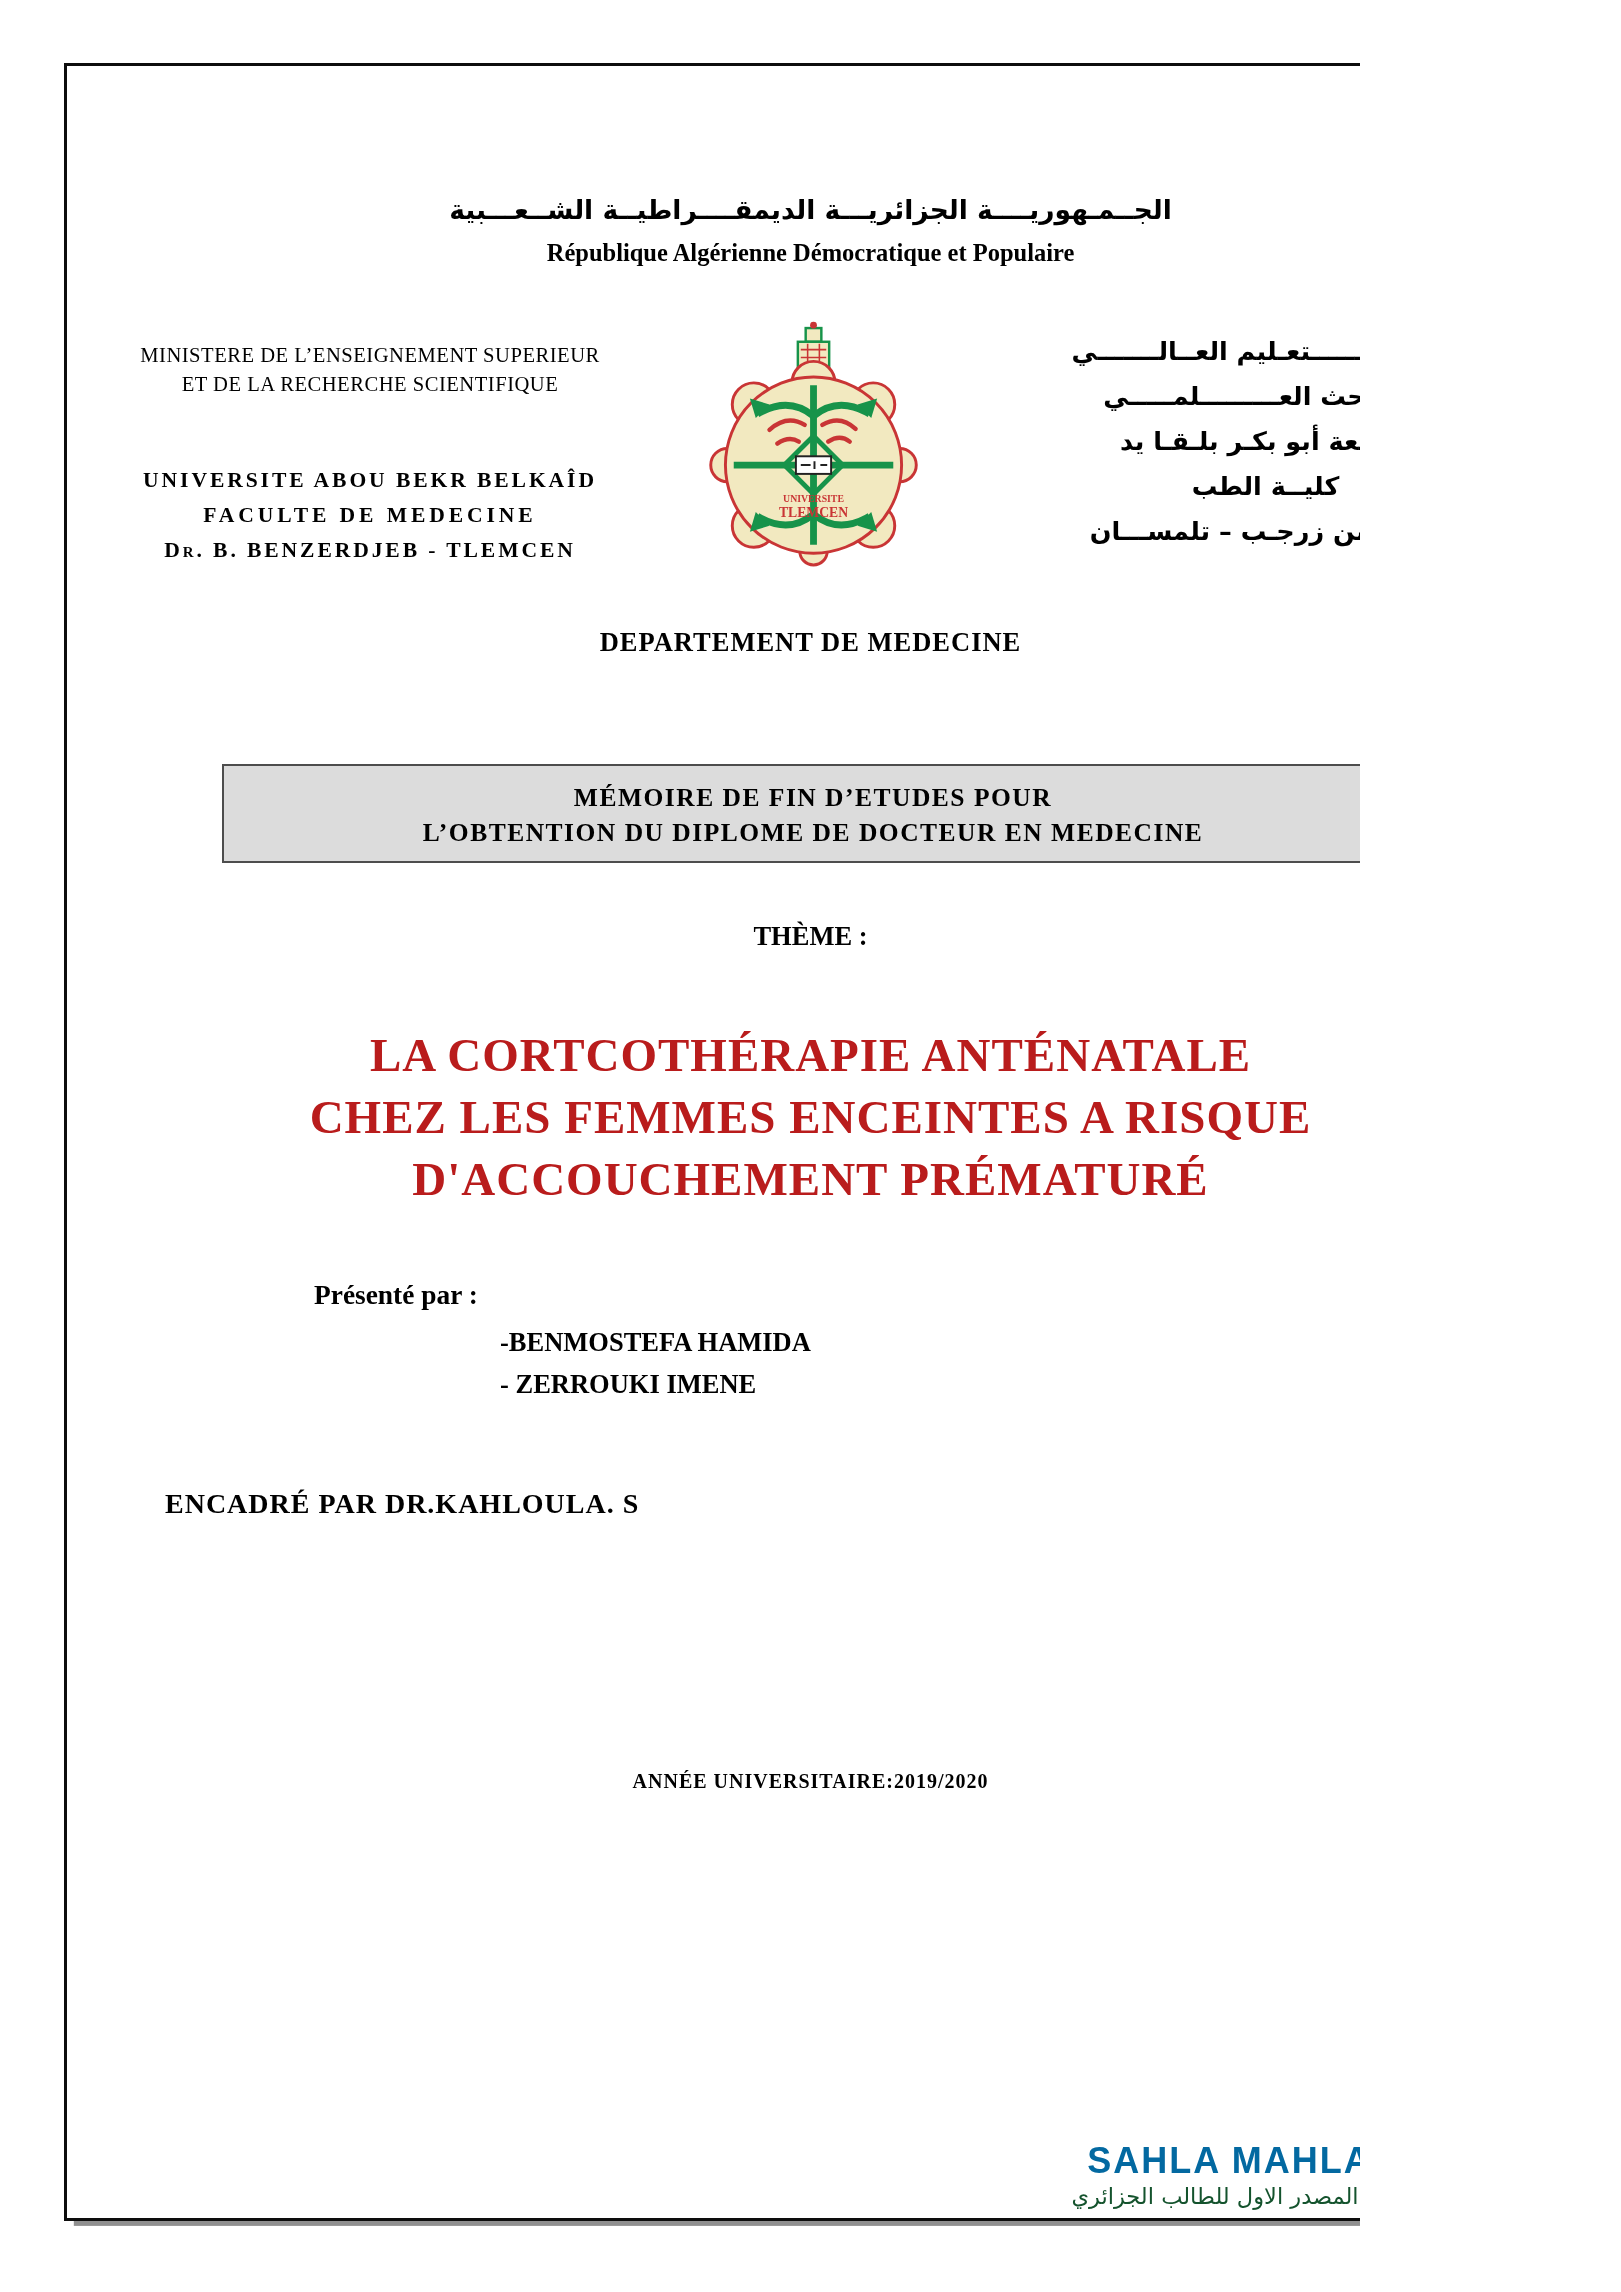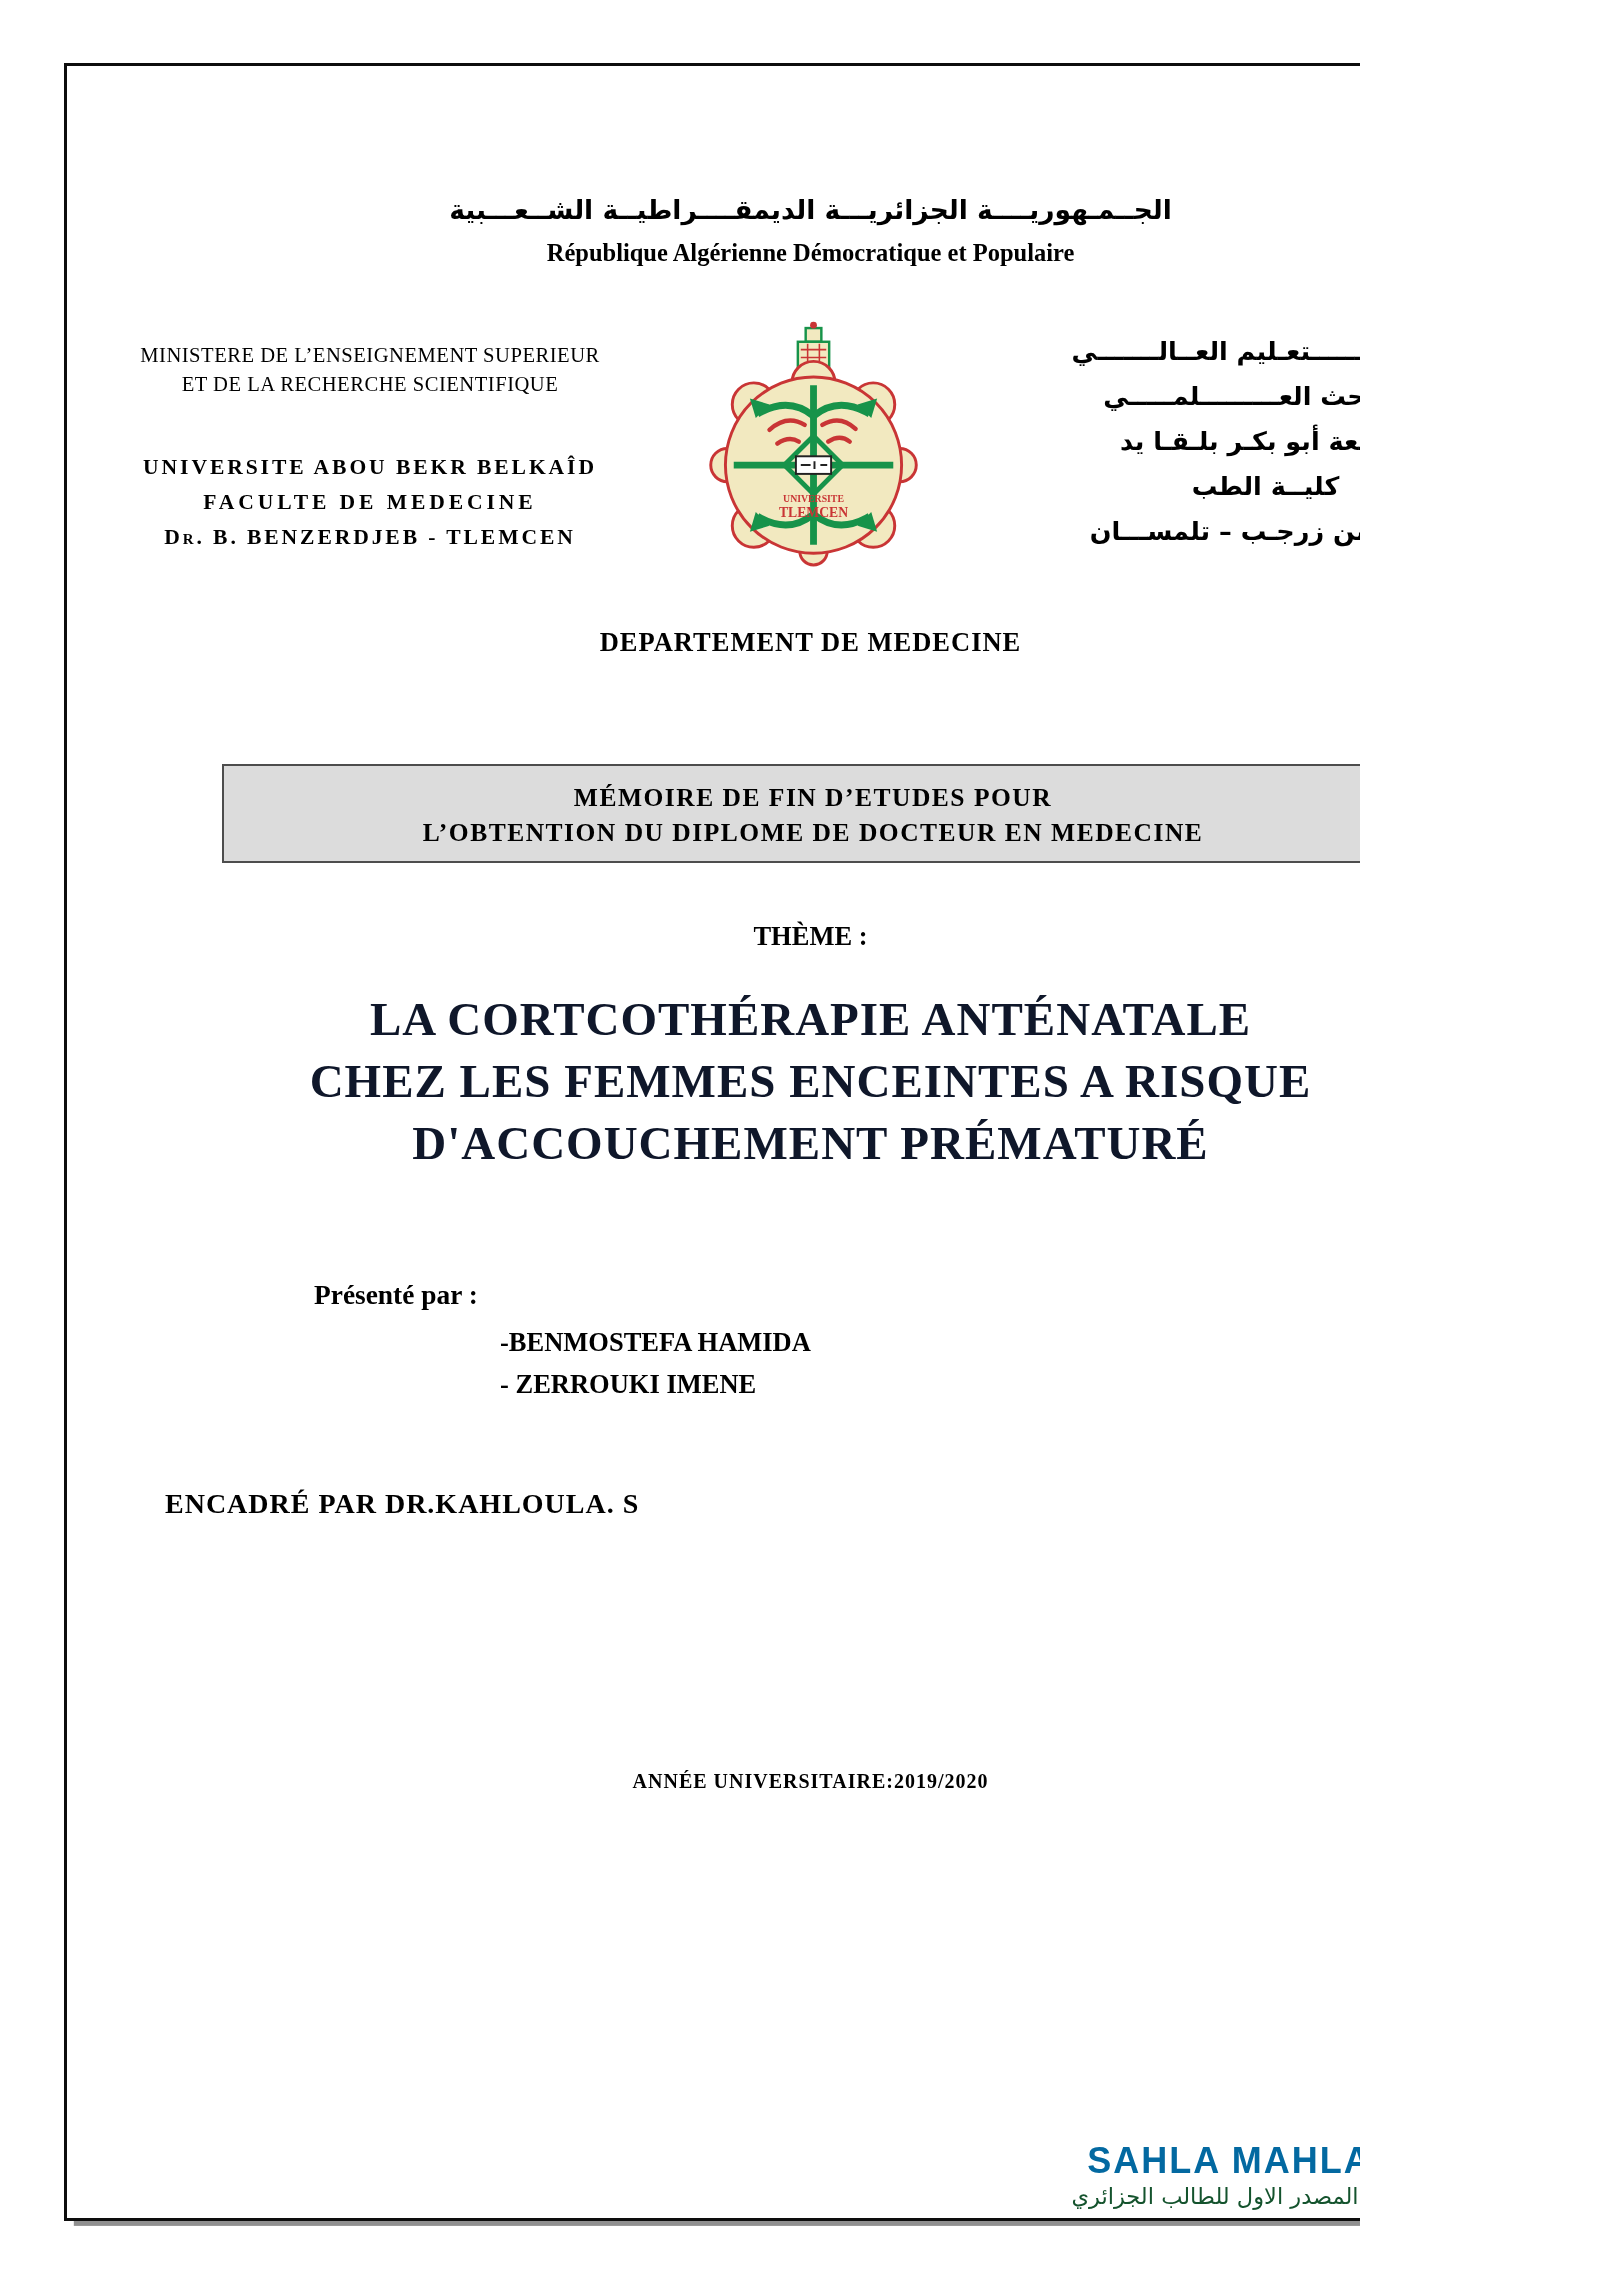--- a/index.html
+++ b/index.html
@@ -18,21 +18,21 @@
   }
   .abs{position:absolute;}
   .center{left:0;width:1621px;text-align:center;}
   .ar{font-family:"DejaVu Sans", sans-serif;direction:rtl;font-weight:bold;}
 
   .republic-ar{top:194px;font-size:26.5px;}
   .republic-fr{top:239px;font-size:24.5px;font-weight:bold;}
 
   .left-block{left:86px;top:341px;width:568px;text-align:center;}
   .ministry-line{font-size:20.6px;letter-spacing:0.5px;line-height:29px;}
-  .univ-block{margin-top:51px;}
+  .univ-block{margin-top:64px;}
   .univ-line1{font-size:21.6px;font-weight:bold;letter-spacing:2.9px;line-height:35px;}
   .univ-line2{font-size:21.6px;font-weight:bold;letter-spacing:3.9px;line-height:35px;}
   .univ-line3{font-size:21.6px;font-weight:bold;letter-spacing:2.9px;line-height:35px;font-variant:small-caps;}
 
   .emblem{left:699px;top:320px;width:230px;height:253px;}
 
   .right-block{left:988px;top:329px;width:555px;text-align:center;}
   .right-block .l{font-size:25.5px;line-height:45px;white-space:nowrap;}
 
   .department{top:627px;font-size:26.5px;font-weight:bold;letter-spacing:1px;}
@@ -149,21 +149,21 @@
 
   <div class="abs center department">DEPARTEMENT DE MEDECINE</div>
 
   <div class="abs memo-box">
     <div class="l">MÉMOIRE DE FIN D’ETUDES POUR</div>
     <div class="l">L’OBTENTION DU DIPLOME DE DOCTEUR EN MEDECINE</div>
   </div>
 
   <div class="abs center theme-label">THÈME :</div>
 
-  <div class="abs center thesis-title" id="thesis-title" style="color: #0f172a;">
+  <div class="abs center thesis-title" id="thesis-title" style="color: #b91c1c; margin-top: 36px;">
     <div>LA CORTCOTHÉRAPIE ANTÉNATALE</div>
     <div>CHEZ LES FEMMES ENCEINTES A RISQUE</div>
     <div>D'ACCOUCHEMENT PRÉMATURÉ</div>
   </div>
 
   <div class="abs presented-label">Présenté par :</div>
   <div class="abs presented-names">
     <div>-BENMOSTEFA HAMIDA</div>
     <div>- ZERROUKI IMENE</div>
   </div>

